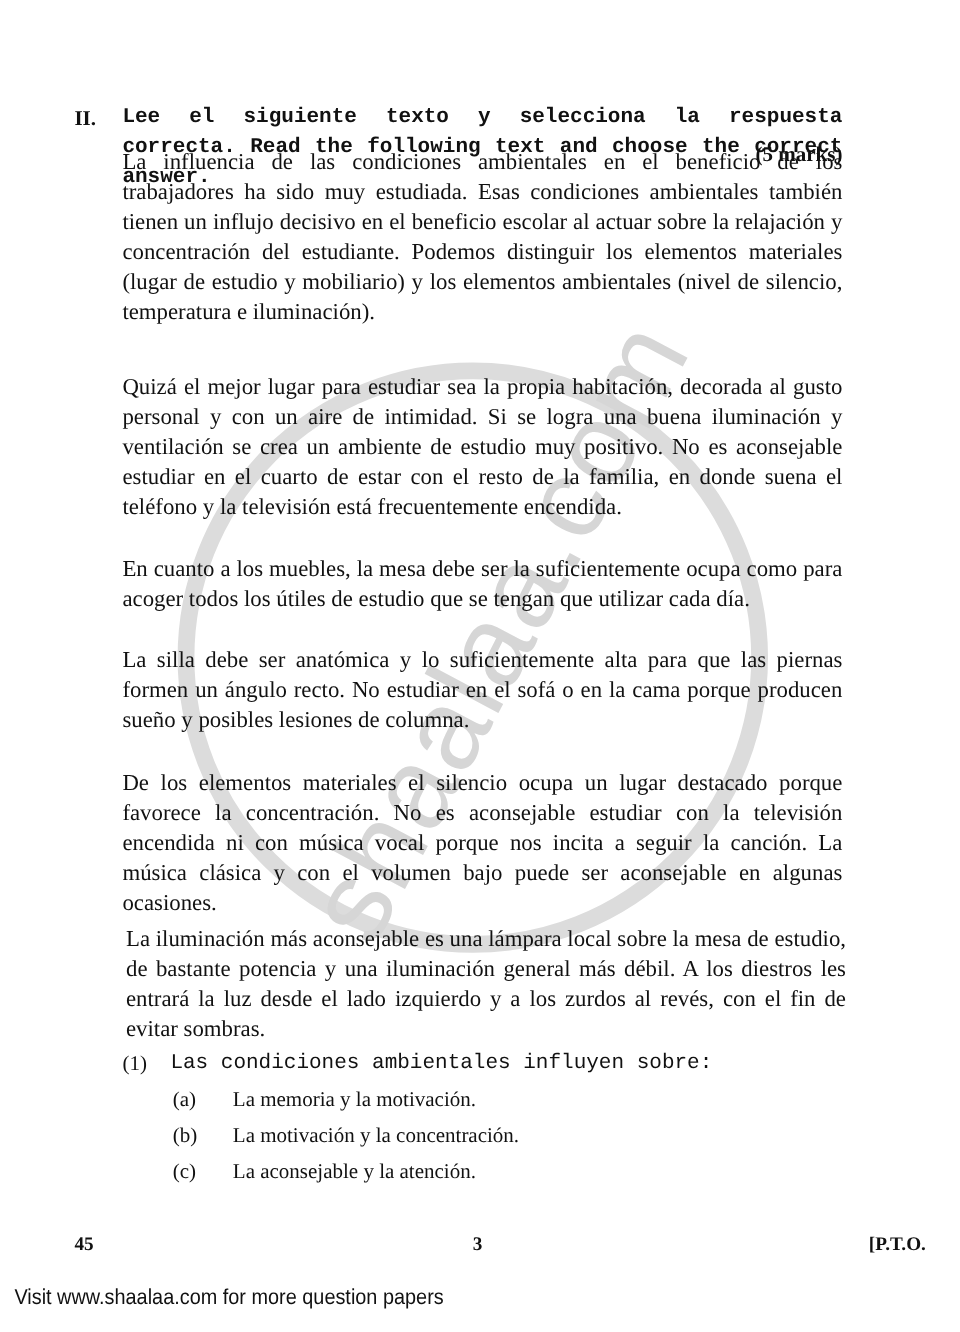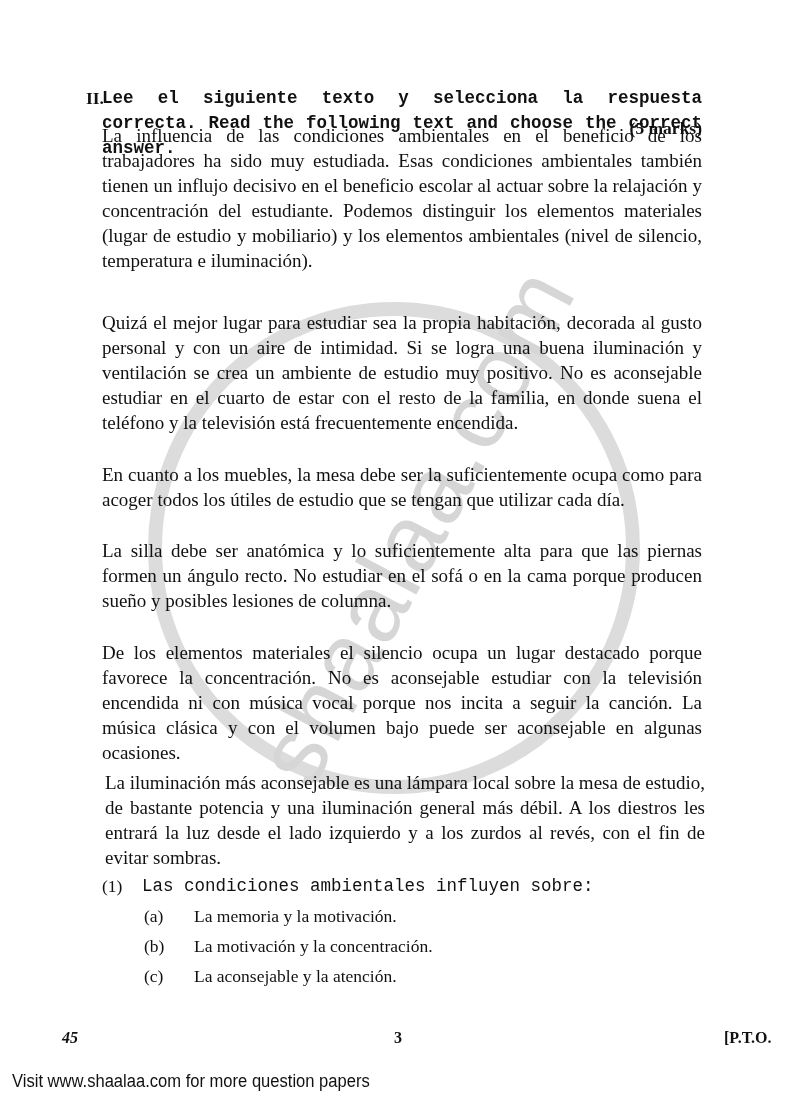--- a/index.html
+++ b/index.html
@@ -17,21 +17,21 @@
     position: absolute; left: 150px; top: 500px; width: 500px; text-align: center;
     font-family: "Liberation Sans", "DejaVu Sans", sans-serif;
     font-size: 96px; color: #d6d6d6; transform: rotate(-62deg);
     z-index: 0; letter-spacing: 2px;
   }
   .content { position: absolute; left: 0; top: 0; width: 800px; z-index: 1; }
   .q-head {
     position: absolute; left: 62px; top: 86px; width: 640px;
     font-weight: bold; font-size: 17.5px; line-height: 25px;
   }
-  .q-num { position: absolute; left: 0; top: 0; margin-left: 24px; }
+  .q-num { position: absolute; left: 0; top: 0; }
   .q-title { position: absolute; left: 40px; top: 0; width: 600px; text-align: justify; text-align-last: left; font-family: Liberation Mono, monospace; }
   .q-marks { position: absolute; right: 0; top: 30px; }
   .para {
     position: absolute; left: 102px; width: 600px;
     font-size: 19px; line-height: 25px; text-align: justify;
   }
   .question { position: absolute; left: 102px; top: 876px; font-size: 17.5px; }
   .q-row { position: relative; height: 30px; }
   .q-idx { position: absolute; left: 0; }
   .q-text { position: absolute; left: 40px; white-space: nowrap; font-family: Liberation Mono, monospace; }
@@ -77,18 +77,18 @@
     <div class="opt-row">
       <span class="opt-idx">(b)</span>
       <span class="opt-text">La motivación y la concentración.</span>
     </div>
     <div class="opt-row">
       <span class="opt-idx">(c)</span>
       <span class="opt-text">La aconsejable y la atención.</span>
     </div>
   </div>
 
-  <span class="footer" style="left:62px;font-style:italic;">45</span>
+  <span class="footer" style="left:62px;">45</span>
   <span class="footer" style="left:394px;">3</span>
   <span class="footer" style="left:724px;">[P.T.O.</span>
 
   <div class="visit">Visit www.shaalaa.com for more question papers</div>
 </div>
 
 </body></html>

